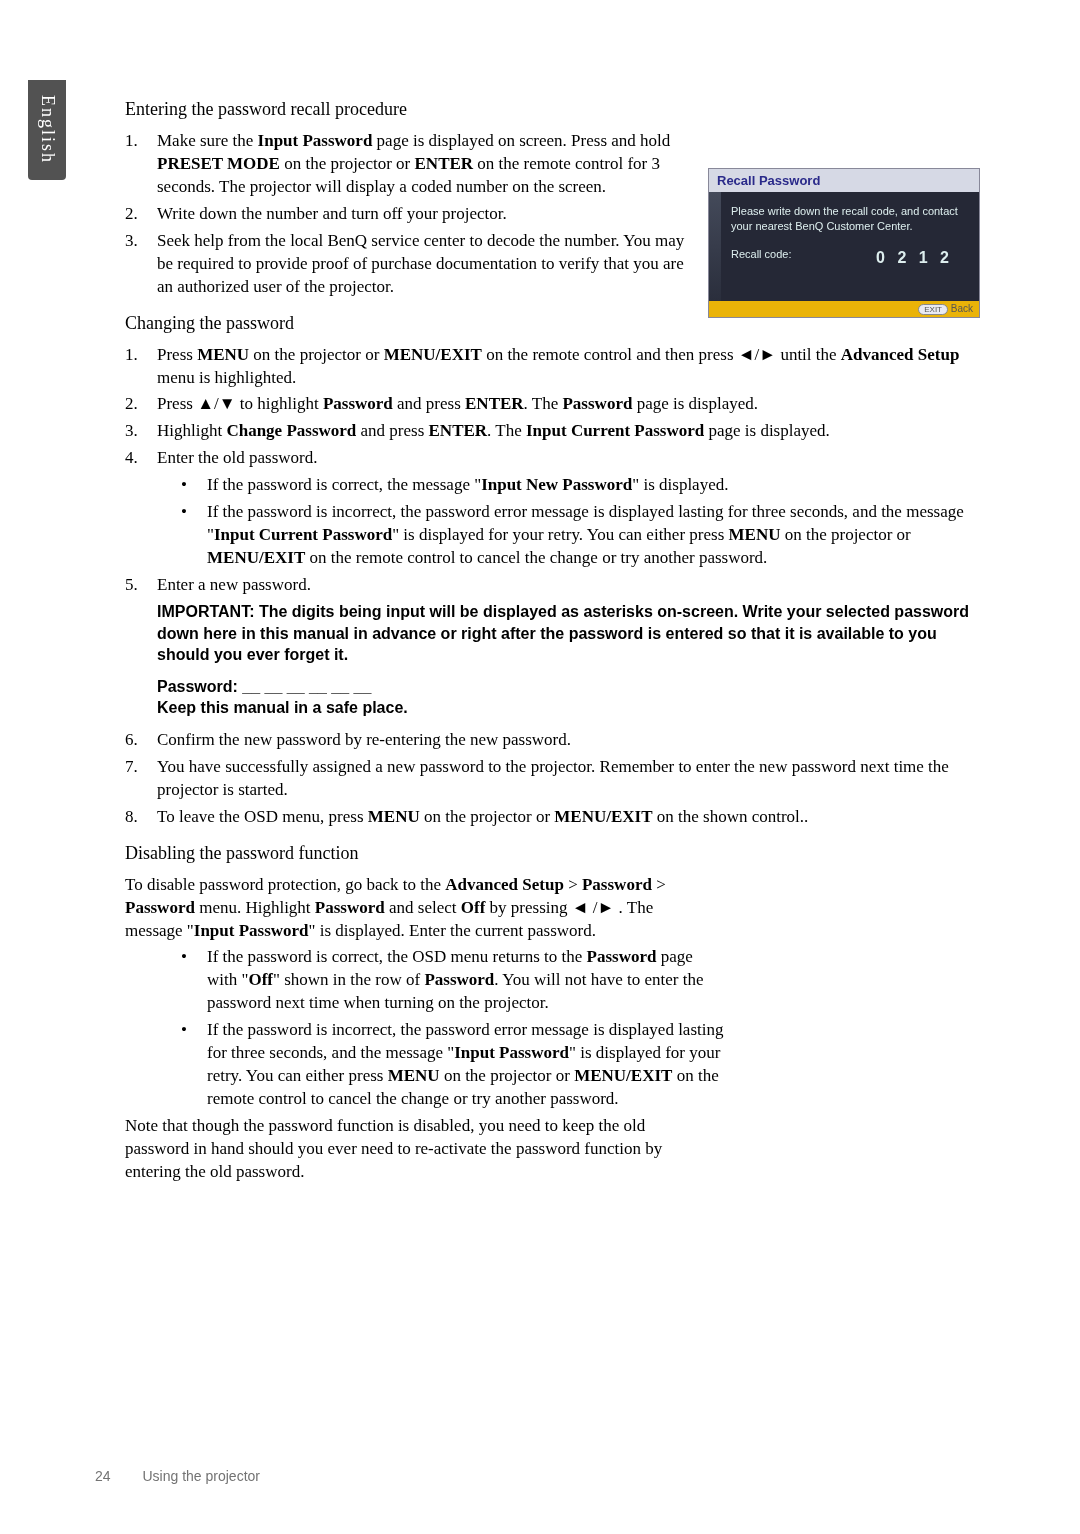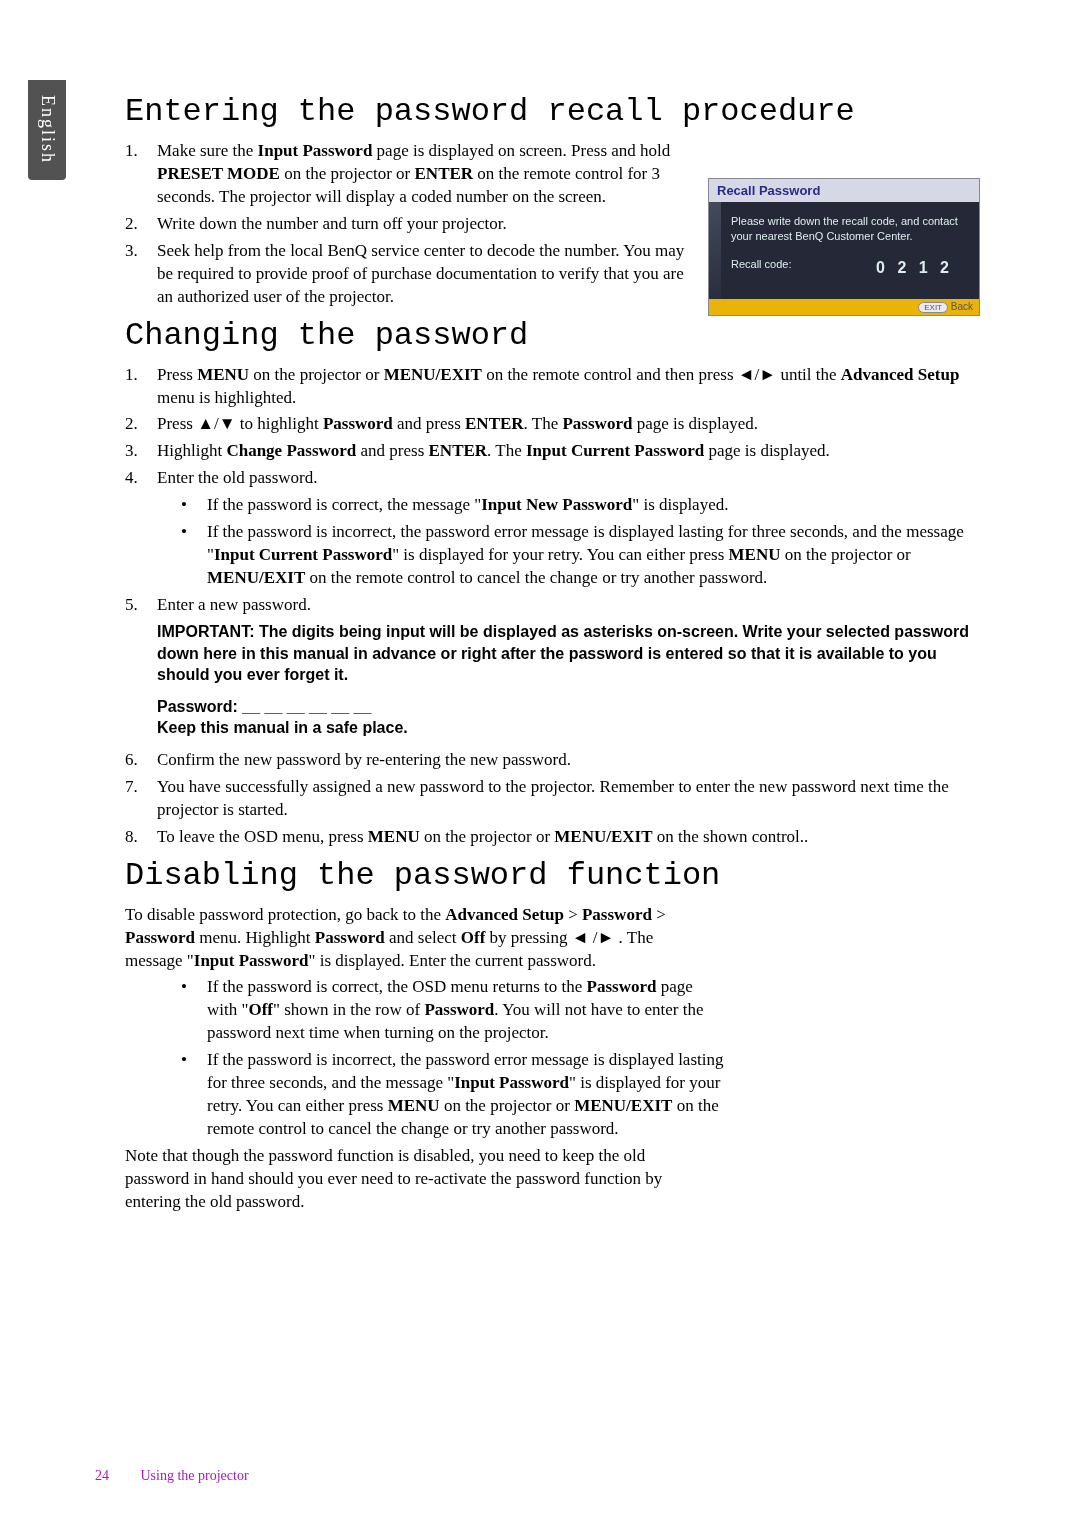--- a/index.html
+++ b/index.html
@@ -29,25 +29,25 @@
       justify-content: center;
       letter-spacing: 2px;
     }
     .content {
       position: absolute;
       left: 125px;
       top: 85px;
       width: 855px;
     }
     h2 {
-      font-family: Liberation Mono, monospace;
-      font-size: 32px;
+      font-family: Liberation Serif, serif;
+      font-size: 18px;
       font-weight: normal;
       margin-bottom: 10px;
-      margin-top: 8px;
+      margin-top: 14px;
     }
     ol { list-style: none; padding-left: 0; }
     ol > li {
       font-size: 17px;
       line-height: 1.35;
       margin-bottom: 4px;
       padding-left: 32px;
       position: relative;
     }
     ol > li .num {
@@ -96,21 +96,21 @@
     .fig1-header {
       background: #d6d9e5;
       color: #2a2a8a;
       font-weight: bold;
       font-size: 13px;
       padding: 4px 8px;
     }
     .fig1-body {
       background: #252836;
       color: #ddeeee;
-      padding: 12px 14px 20px 22px;
+      padding: 12px 14px 32px 22px;
       font-size: 11px;
       line-height: 1.4;
       position: relative;
       min-height: 90px;
     }
     .fig1-body .left-accent {
       position: absolute;
       left: 0; top: 0; bottom: 0;
       width: 12px;
       background: linear-gradient(to bottom, #444a5a, #2a2e3c);
@@ -130,23 +130,23 @@
       border-radius: 7px;
       padding: 0 5px;
       font-size: 8px;
       background: #e9eaf2;
     }
 
     .page-footer {
       position: absolute;
       left: 95px;
       bottom: 50px;
-      font-family: Liberation Serif, serif;
+      font-family: Liberation Sans, sans-serif;
       font-size: 14px;
-      color: #a21caf;
+      color: #737373;
     }
     .page-footer .pn { margin-right: 28px; }
   </style>
 </head>
 <body>
 
 <div class="side-tab">English</div>
 
 <div class="content">
 

